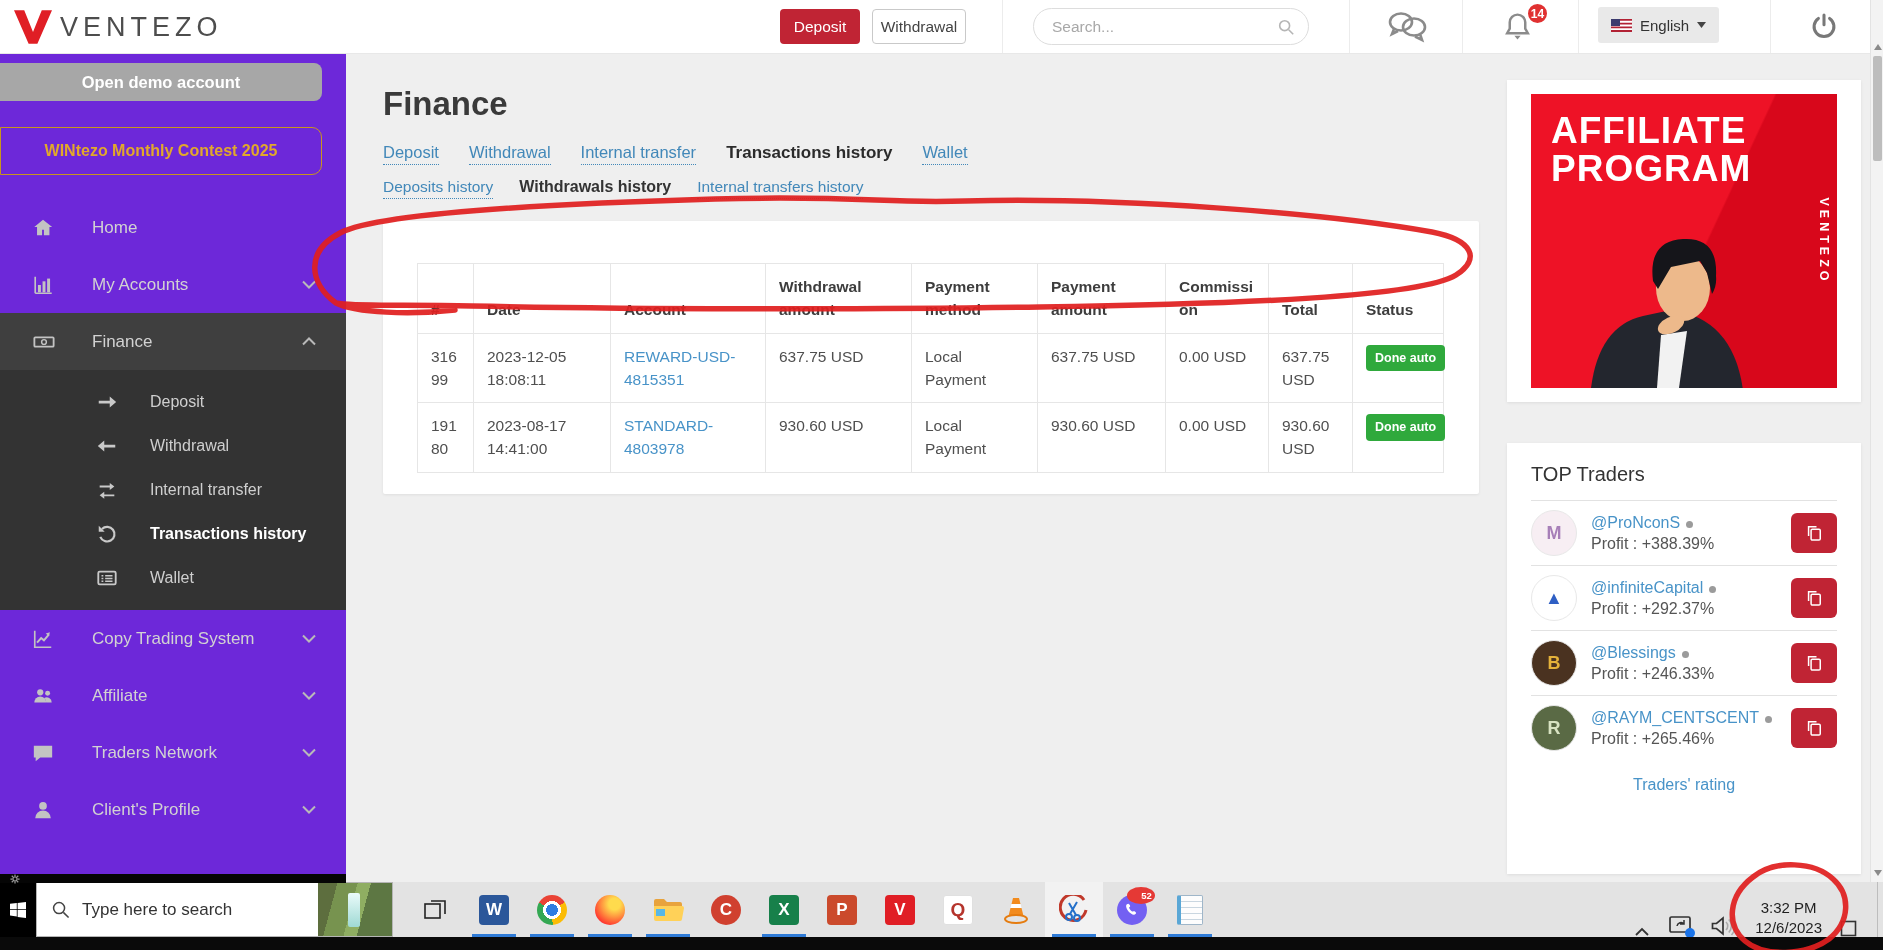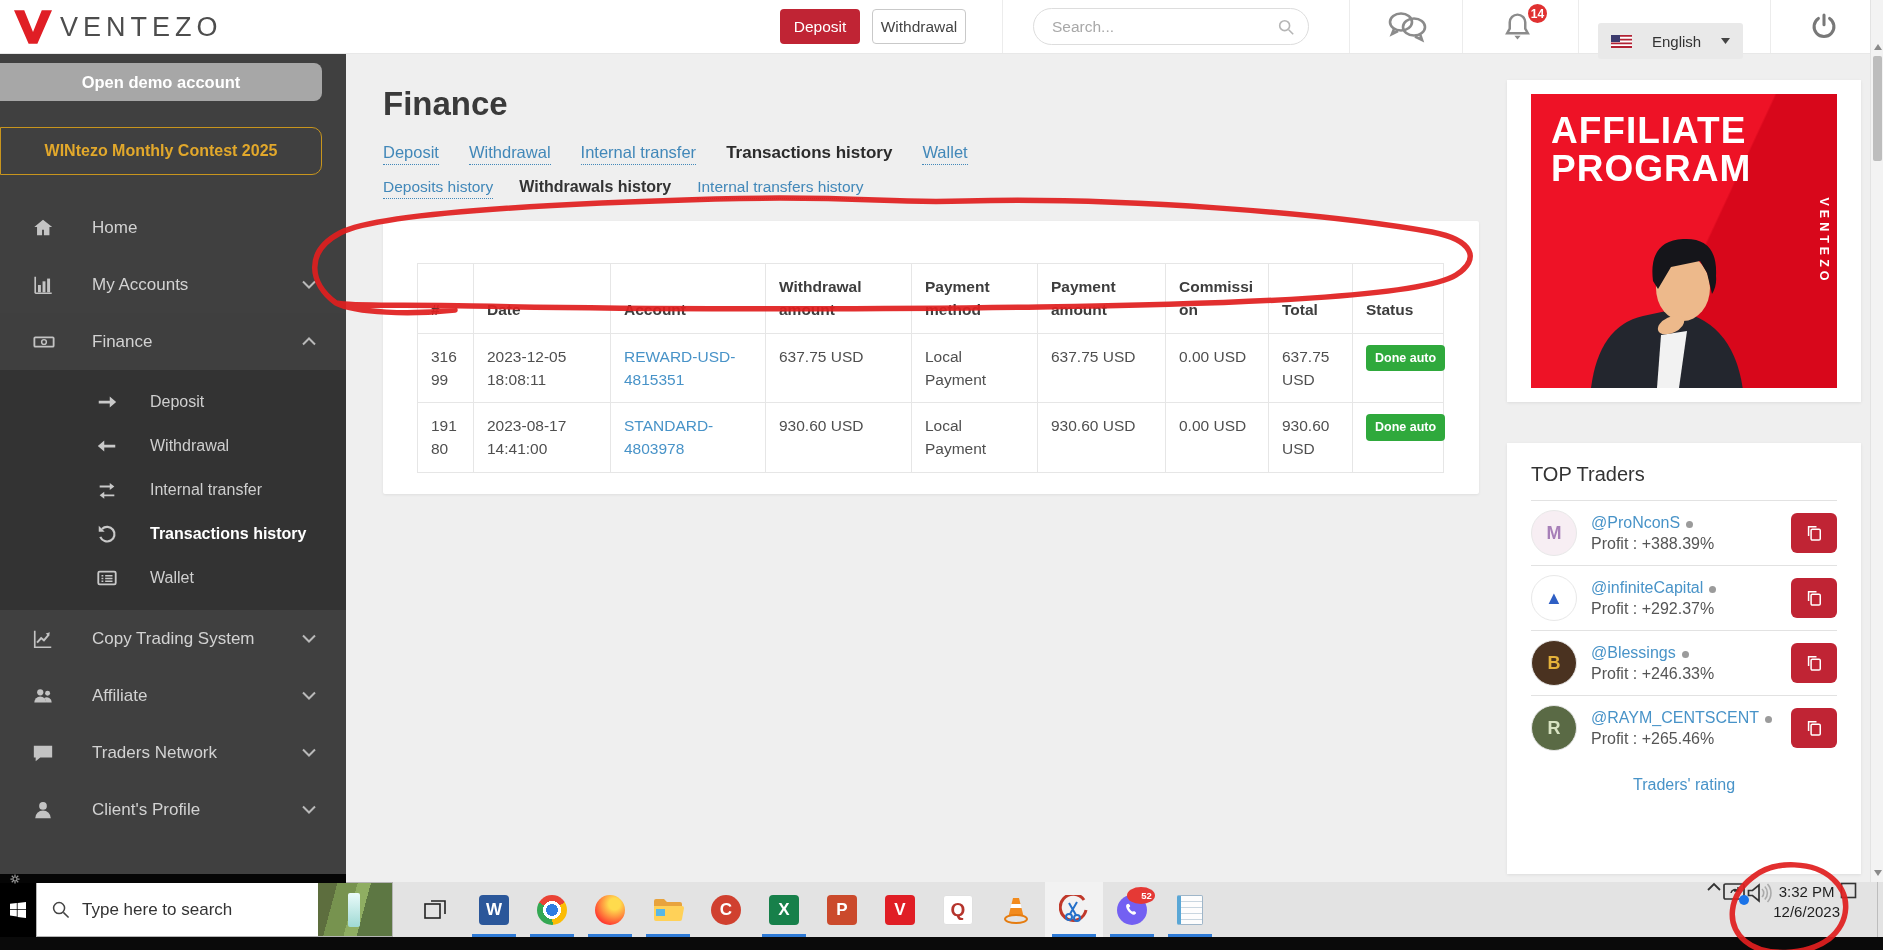--- a/index.html
+++ b/index.html
@@ -14,24 +14,24 @@
   .hbtn{position:absolute;top:9px;height:35px;border-radius:4px;font-size:15.5px;display:flex;align-items:center;justify-content:center;cursor:pointer;box-sizing:border-box;}
   .hbtn.dep{left:780px;width:80px;background:#c02434;color:#fff;}
   .hbtn.wd{left:872px;width:94px;background:#fff;border:1px solid #c9c9c9;color:#444;}
   .hdiv{position:absolute;top:0;height:53px;width:1px;background:#ececec;}
   .hsearch{position:absolute;left:1033px;top:8px;width:276px;height:37px;border:1px solid #ddd;border-radius:19px;background:#fff;display:flex;align-items:center;padding:0 36px 0 16px;box-sizing:border-box;}
   .hsearch input{border:none;outline:none;width:100%;font-size:15.5px;color:#555;font-family:inherit;background:transparent;}
   .hsearch input::placeholder{color:#a8a8a8;}
   .hsearch .icn{position:absolute;right:13px;color:#b5b5b5;}
   .hicon{position:absolute;color:#8b8b8b;cursor:pointer;}
   .badge14{position:absolute;left:1526px;top:2px;min-width:23px;height:23px;background:#e03131;color:#fff;border-radius:12px;font-size:12px;font-weight:bold;display:flex;align-items:center;justify-content:center;border:2px solid #fff;box-sizing:border-box;z-index:2;}
-  .langbtn{position:absolute;left:1598px;top:23px;height:36px;padding:0 13px;background:#e9e9e9;border-radius:3px;display:flex;align-items:center;gap:20px;font-size:15px;color:#333;cursor:pointer;}
+  .langbtn{position:absolute;left:1598px;top:7px;height:36px;padding:0 13px;background:#e9e9e9;border-radius:3px;display:flex;align-items:center;gap:8px;font-size:15px;color:#333;cursor:pointer;}
 
   
-  .sidebar{position:absolute;left:0;top:53px;width:346px;height:821px;background:#404040;z-index:9;overflow:hidden;}
+  .sidebar{position:absolute;left:0;top:53px;width:346px;height:821px;background:#6d28d9;z-index:9;overflow:hidden;}
   .demo-btn{width:322px;height:38px;margin-top:10px;background:#a7a7a7;border-radius:0 8px 8px 0;color:#fff;font-weight:bold;font-size:16.5px;cursor:pointer;}
   .contest-btn{width:322px;height:48px;margin-top:26px;border:1px solid #c8951d;border-radius:0 10px 10px 0;color:#e2a82b;font-weight:bold;font-size:16px;background:transparent;box-sizing:border-box;cursor:pointer;}
   .menu{margin-top:24px;text-align:center;}
   .menu-item{height:57px;display:flex;align-items:center;padding-left:32px;color:#d2d2d2;font-size:17px;cursor:pointer;position:relative;box-sizing:border-box;}
   .menu-item.active{background:#3f3f3f;}
   .menu-item .mi-icon{width:28px;margin-right:32px;color:#c3c3c3;display:flex;}
   .chev{position:absolute;right:30px;color:#b9b9b9;display:flex;}
   .submenu{background:#333333;padding:10px 0;}
   .submenu-item{height:44px;display:flex;align-items:center;padding-left:96px;color:#cfcfcf;font-size:16px;cursor:pointer;position:relative;box-sizing:border-box;}
   .submenu-item .mi-icon{width:26px;margin-right:28px;color:#c9c9c9;display:flex;}
@@ -88,21 +88,21 @@
   .tb-app{width:58px;height:55px;position:relative;cursor:pointer;display:flex;align-items:center;justify-content:center;}
   .tb-app.highlight{background:#f2f2f2;}
   .tb-app.open::after{content:"";position:absolute;bottom:0;left:7px;right:7px;height:3px;background:#2f7bd6;}
   .ic-sq{width:30px;height:30px;border-radius:4px;color:#fff;font-weight:bold;font-size:17px;}
   .ic-circle{width:30px;height:30px;border-radius:50%;color:#fff;font-weight:bold;font-size:17px;position:relative;}
   .ic-chrome{width:30px;height:30px;border-radius:50%;background:radial-gradient(circle at 50% 50%,#2f7de1 0 6px,#fff 6px 9px,rgba(0,0,0,0) 9px),conic-gradient(from -60deg,#ea4335 0 33%,#fbbc05 33% 66%,#34a853 66% 100%);}
   .ic-firefox{width:30px;height:30px;border-radius:50%;background:radial-gradient(circle at 65% 30%,#ffdb4d 0 20%,#ff9640 45%,#ff3b30 75%,#c42482 100%);}
   .ic-notepad{width:26px;height:30px;background:repeating-linear-gradient(#fdfdfd 0 5px,#c9d6e0 5px 6px);border:1px solid #9fb6c9;border-left:4px solid #5aa7d6;border-radius:2px;box-sizing:border-box;}
   .ic-qapp{width:30px;height:30px;border-radius:3px;background:#fff;border:1px solid #e0e0e0;color:#b5342c;font-weight:bold;font-size:19px;box-sizing:border-box;}
   .app-badge{position:absolute;top:5px;right:6px;width:17px;height:17px;background:#e53935;color:#fff;border-radius:50%;font-size:9.5px;font-weight:bold;display:flex;align-items:center;justify-content:center;padding-left:11px;}
-  .tb-tray{position:absolute;right:26px;top:0;height:55px;display:flex;align-items:flex-start;gap:0;}
+  .tb-tray{position:absolute;right:26px;top:0;height:55px;display:flex;align-items:flex-end;gap:18px;}
   .tray-mon{position:relative;display:flex;}
   .tray-mon .bluedot{position:absolute;right:-3px;bottom:-1px;width:10px;height:10px;border-radius:50%;background:#1a73e8;}
   .tb-clock{text-align:center;font-size:15px;color:#1f1f1f;line-height:1.3;cursor:pointer;}
   .tb-edge{position:absolute;right:0;top:0;width:5px;height:55px;border-left:1px solid #bdbdbd;}
   .bottom-strip{position:absolute;left:0;top:937px;width:1883px;height:13px;background:#0a0a0a;z-index:40;}
 
   
   .annot{position:absolute;left:0;top:0;width:1883px;height:950px;z-index:50;pointer-events:none;}
   .icn{display:inline-flex;line-height:0;}
 </style>

